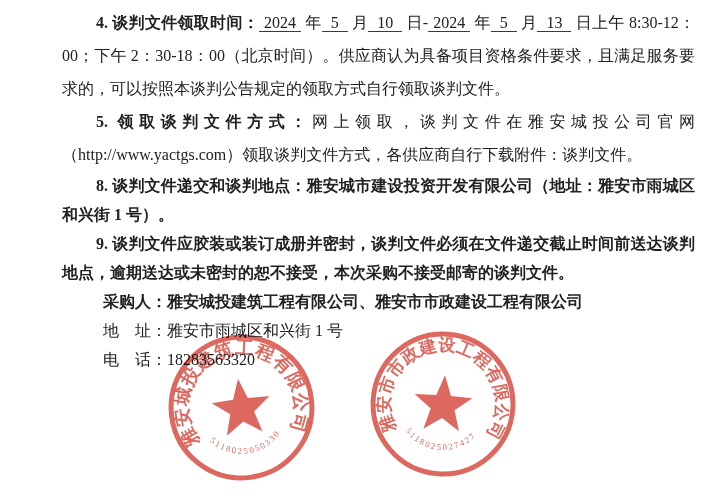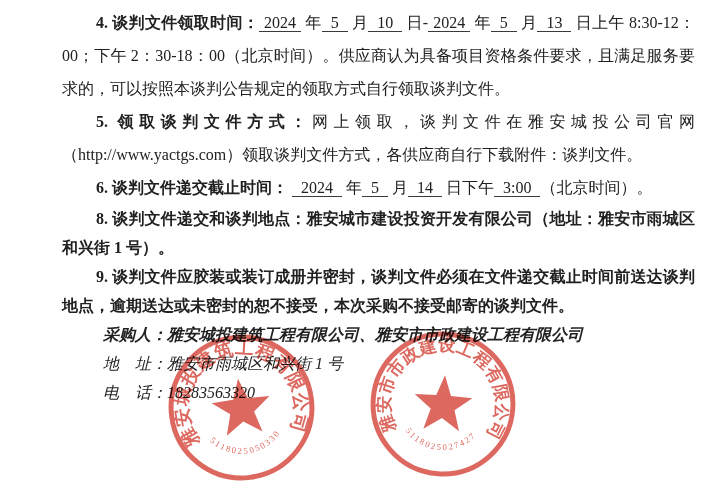--- a/index.html
+++ b/index.html
@@ -17,21 +17,21 @@
   }
   .sec1 p { font-size: 16px; line-height: 33px; text-align: justify; }
   .sec2 p { font-size: 16px; line-height: 29px; text-align: justify; }
   p.indent { text-indent: 34px; }
   .b { font-weight: 700; }
   .u {
     border-bottom: 1px solid #3a3a3a;
     padding: 0 5px;
   }
   .u.wide { padding: 0 9px; }
-  .contacts p { text-indent: 0; padding-left: 41px; text-align: left; font-style: italic; }
+  .contacts p { text-indent: 0; padding-left: 41px; text-align: left; }
   
   .seal {
     position: absolute;
     mix-blend-mode: multiply;
     opacity: 0.82;
     color: #d5473c;
     pointer-events: none;
   }
   .seal svg { width: 100%; height: 100%; display: block; }
   .seal-left  { left: 165px; top: 331px; width: 153px; height: 153px; transform: rotate(-7deg); }
@@ -48,21 +48,20 @@
 </head>
 <body>
 
 <div class="page">
 
   <div class="sec1">
     <p class="indent"><span class="b">4. 谈判文件领取时间：</span><span class="u">2024</span><span> 年</span><span class="u wide">5</span><span> 月</span><span class="u wide">10</span><span> 日-</span><span class="u">2024</span><span> 年</span><span class="u wide">5</span><span> 月</span><span class="u wide">13</span><span> 日上午 8:30-12：00；下午 2：30-18：00（北京时间）。供应商认为具备项目资格条件要求，且满足服务要求的，可以按照本谈判公告规定的领取方式自行领取谈判文件。</span></p>
 
     <p class="indent"><span class="b">5. 领取谈判文件方式：</span><span>网上领取，谈判文件在雅安城投公司官网（http://www.yactgs.com）领取谈判文件方式，各供应商自行下载附件：谈判文件。</span></p>
 
-    <p class="indent"><span class="b">6. 谈判文件递交截止时间：</span> <span class="u wide">2024</span><span> 年</span><span class="u wide">5</span><span> 月</span><span class="u wide">14</span><span> 日下午</span><span class="u wide">3:00</span><span>（北京时间）。</span></p>
 
   </div>
 
   <div class="sec2">
     <p class="indent b">8. 谈判文件递交和谈判地点：雅安城市建设投资开发有限公司（地址：雅安市雨城区和兴街 1 号）。</p>
     <p class="indent b">9. 谈判文件应胶装或装订成册并密封，谈判文件必须在文件递交截止时间前送达谈判地点，逾期送达或未密封的恕不接受，本次采购不接受邮寄的谈判文件。</p>
 
     <div class="contacts">
       <p class="b">采购人：雅安城投建筑工程有限公司、雅安市市政建设工程有限公司</p>
       <p>地　址：雅安市雨城区和兴街 1 号</p>

